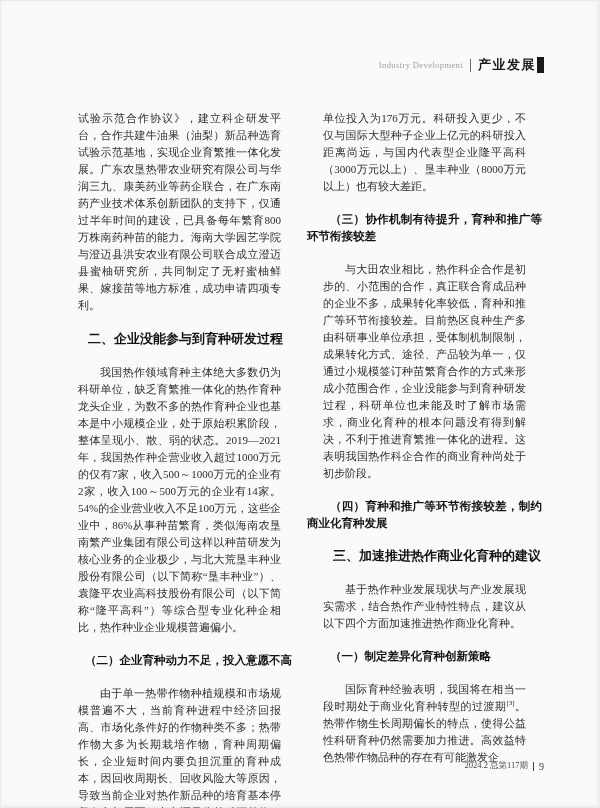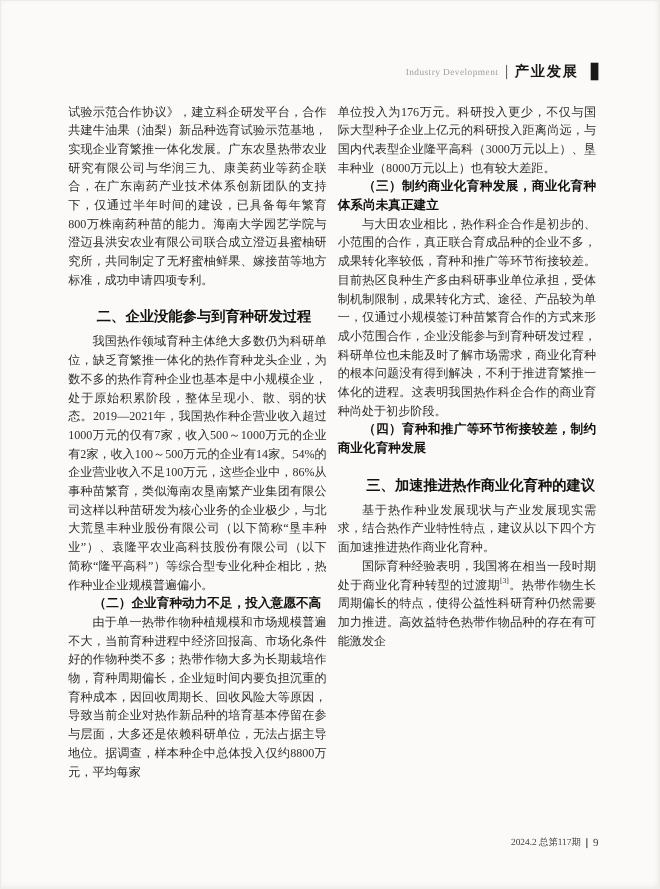--- a/index.html
+++ b/index.html
@@ -19,34 +19,34 @@
   }
   .header .en {
     font-size:8.5px; color:#a09e9b; letter-spacing:0.4px;
     font-family:"Liberation Serif","DejaVu Serif",serif;
     margin-right:7px;
   }
   .header .hdiv { width:1px; height:13px; background:#6a6865; margin-right:7px; }
   .header .zh {
     font-size:13px; font-weight:bold; color:#1b1917; letter-spacing:1.5px;
     font-family:"Liberation Sans","DejaVu Sans",sans-serif;
-    margin-right:11px;
+    margin-right:1px;
   }
   .header .block { width:7px; height:16px; background:#1b1917; }
 
   .columns {
     position:absolute; top:94px; left:62px; right:58px;
     display:flex; gap:10px;
   }
   .col {
     width:50%;
     font-size:11px; line-height:17px;
     text-align:justify;
   }
-  .col p { margin:0; text-indent:2em; }
+  .col p { margin:16px; text-indent:2em; }
   .col p.cont { text-indent:0; }
   .col p sup { font-size:7px; line-height:0; }
   h2.sec {
     margin:15px 0 6px 0;
     font-size:13px; line-height:18px;
     font-weight:bold; color:#14120f;
     font-family:"Liberation Sans","DejaVu Sans",sans-serif;
     text-indent:2em;
   }
   h3.sub {
@@ -82,25 +82,26 @@
     <div class="col">
       <p class="cont">试验示范合作协议》，建立科企研发平台，合作共建牛油果（油梨）新品种选育试验示范基地，实现企业育繁推一体化发展。广东农垦热带农业研究有限公司与华润三九、康美药业等药企联合，在广东南药产业技术体系创新团队的支持下，仅通过半年时间的建设，已具备每年繁育800万株南药种苗的能力。海南大学园艺学院与澄迈县洪安农业有限公司联合成立澄迈县蜜柚研究所，共同制定了无籽蜜柚鲜果、嫁接苗等地方标准，成功申请四项专利。</p>
       <h2 class="sec">二、企业没能参与到育种研发过程</h2>
       <p>我国热作领域育种主体绝大多数仍为科研单位，缺乏育繁推一体化的热作育种龙头企业，为数不多的热作育种企业也基本是中小规模企业，处于原始积累阶段，整体呈现小、散、弱的状态。2019—2021年，我国热作种企营业收入超过1000万元的仅有7家，收入500～1000万元的企业有2家，收入100～500万元的企业有14家。54%的企业营业收入不足100万元，这些企业中，86%从事种苗繁育，类似海南农垦南繁产业集团有限公司这样以种苗研发为核心业务的企业极少，与北大荒垦丰种业股份有限公司（以下简称“垦丰种业”）、袁隆平农业高科技股份有限公司（以下简称“隆平高科”）等综合型专业化种企相比，热作种业企业规模普遍偏小。</p>
       <h3 class="sub">（二）企业育种动力不足，投入意愿不高</h3>
       <p>由于单一热带作物种植规模和市场规模普遍不大，当前育种进程中经济回报高、市场化条件好的作物种类不多；热带作物大多为长期栽培作物，育种周期偏长，企业短时间内要负担沉重的育种成本，因回收周期长、回收风险大等原因，导致当前企业对热作新品种的培育基本停留在参与层面，大多还是依赖科研单位，无法占据主导地位。据调查，样本种企中总体投入仅约8800万元，平均每家</p>
     </div>
 
     <div class="col">
       <p class="cont">单位投入为176万元。科研投入更少，不仅与国际大型种子企业上亿元的科研投入距离尚远，与国内代表型企业隆平高科（3000万元以上）、垦丰种业（8000万元以上）也有较大差距。</p>
-      <h3 class="sub">（三）制约商业化育种发展，商业化育种体系尚未真正建立</h3>
+      <h3 class="sub">（三）协作机制有待提升，育种和推广等环节衔接较差</h3>
       <p>与大田农业相比，热作科企合作是初步的、小范围的合作，真正联合育成品种的企业不多，成果转化率较低，育种和推广等环节衔接较差。目前热区良种生产多由科研事业单位承担，受体制机制限制，成果转化方式、途径、产品较为单一，仅通过小规模签订种苗繁育合作的方式来形成小范围合作，企业没能参与到育种研发过程，科研单位也未能及时了解市场需求，商业化育种的根本问题没有得到解决，不利于推进育繁推一体化的进程。这表明我国热作科企合作的商业育种尚处于初步阶段。</p>
       <h3 class="sub">（四）育种和推广等环节衔接较差，制约商业化育种发展</h3>
       <h2 class="sec">三、加速推进热作商业化育种的建议</h2>
       <p>基于热作种业发展现状与产业发展现实需求，结合热作产业特性特点，建议从以下四个方面加速推进热作商业化育种。</p>
+      <h3 class="sub">（一）制定差异化育种创新策略</h3>
       <p>国际育种经验表明，我国将在相当一段时期处于商业化育种转型的过渡期<sup>[3]</sup>。热带作物生长周期偏长的特点，使得公益性科研育种仍然需要加力推进。高效益特色热带作物品种的存在有可能激发企</p>
     </div>
 
   </div>
 
   <div class="footer">
     <span>2024.2 总第117期</span>
     <span class="fdiv"></span>
     <span class="pagenum">9</span>
   </div>

